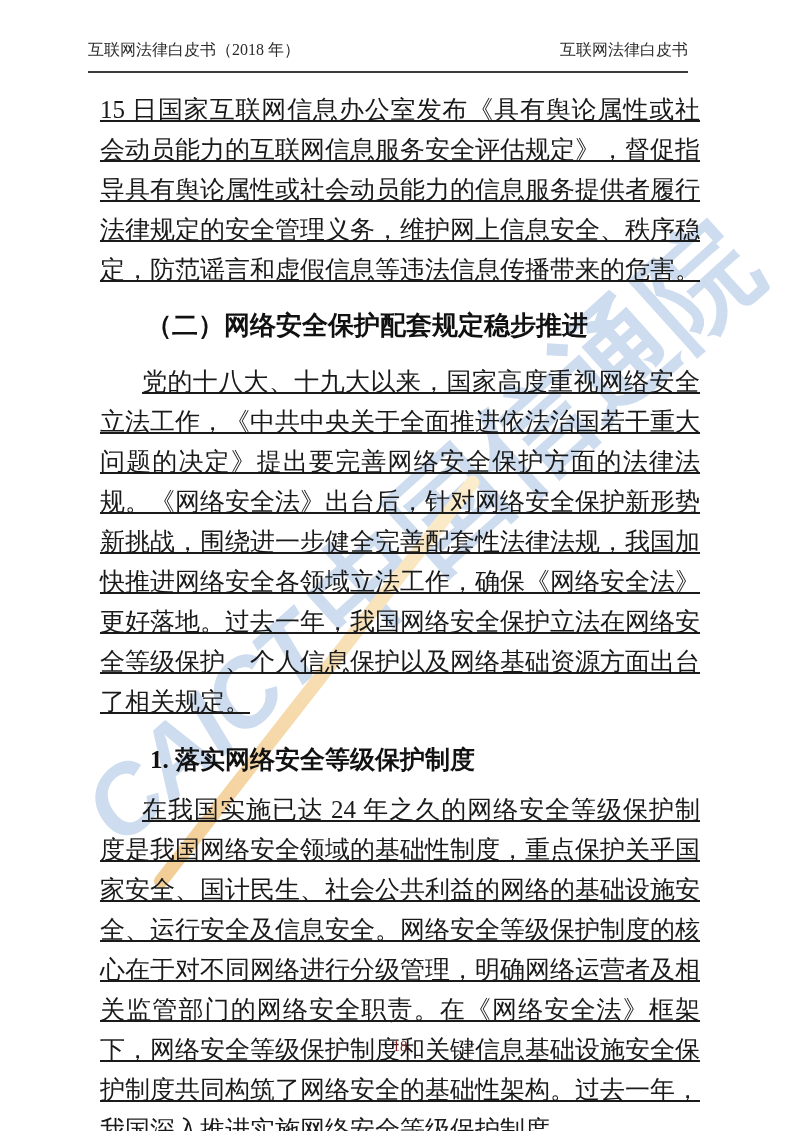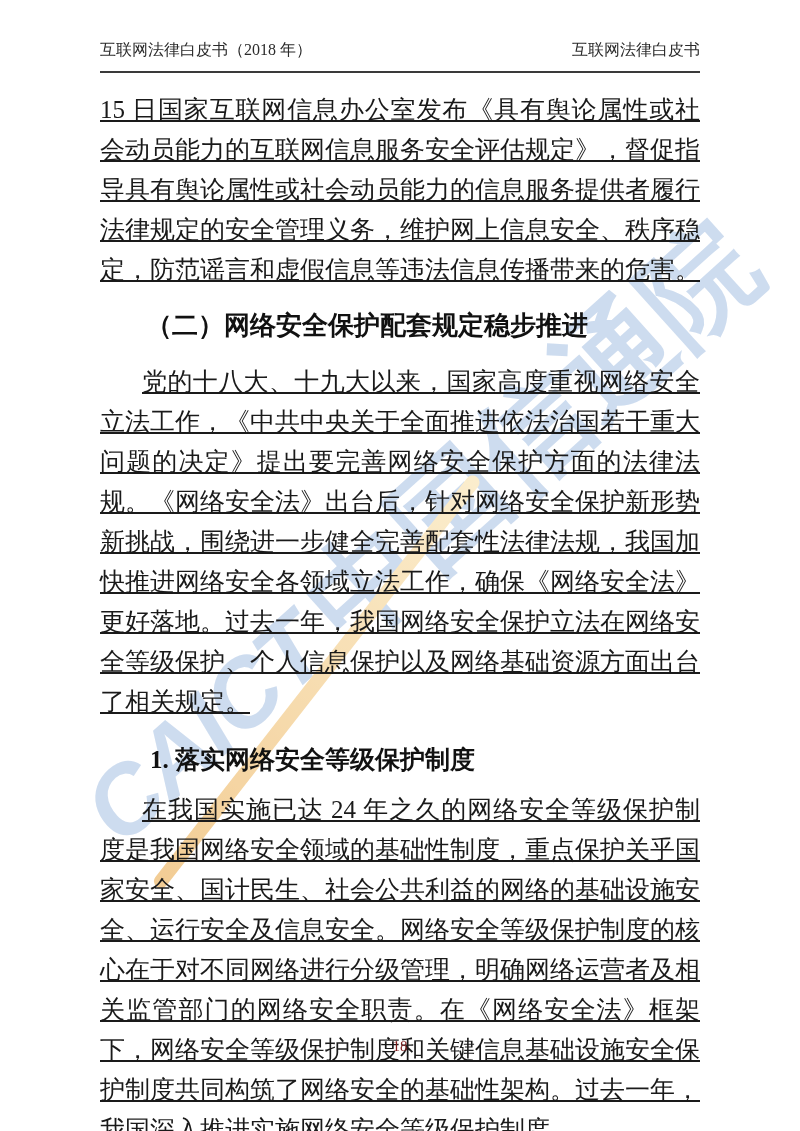--- a/index.html
+++ b/index.html
@@ -51,21 +51,21 @@
     position:absolute;
     left:15px;bottom:28px;
     width:520px;height:14px;
     border-radius:8px;
     background:linear-gradient(90deg,var(--swoosh-a),var(--swoosh-b));
     transform:rotate(-10deg);
   }
 
   
   .header{
-    position:absolute;left:100px;top:40px;width:600px;
+    position:absolute;left:88px;top:40px;width:600px;
     display:flex;justify-content:space-between;align-items:flex-end;
     font-size:16px;color:#2b2b2b;
     padding-bottom:10px;
     border-bottom:2px solid var(--rule-color);
     z-index:2;
   }
 
   
   .content{
     position:absolute;left:100px;top:90px;width:600px;

